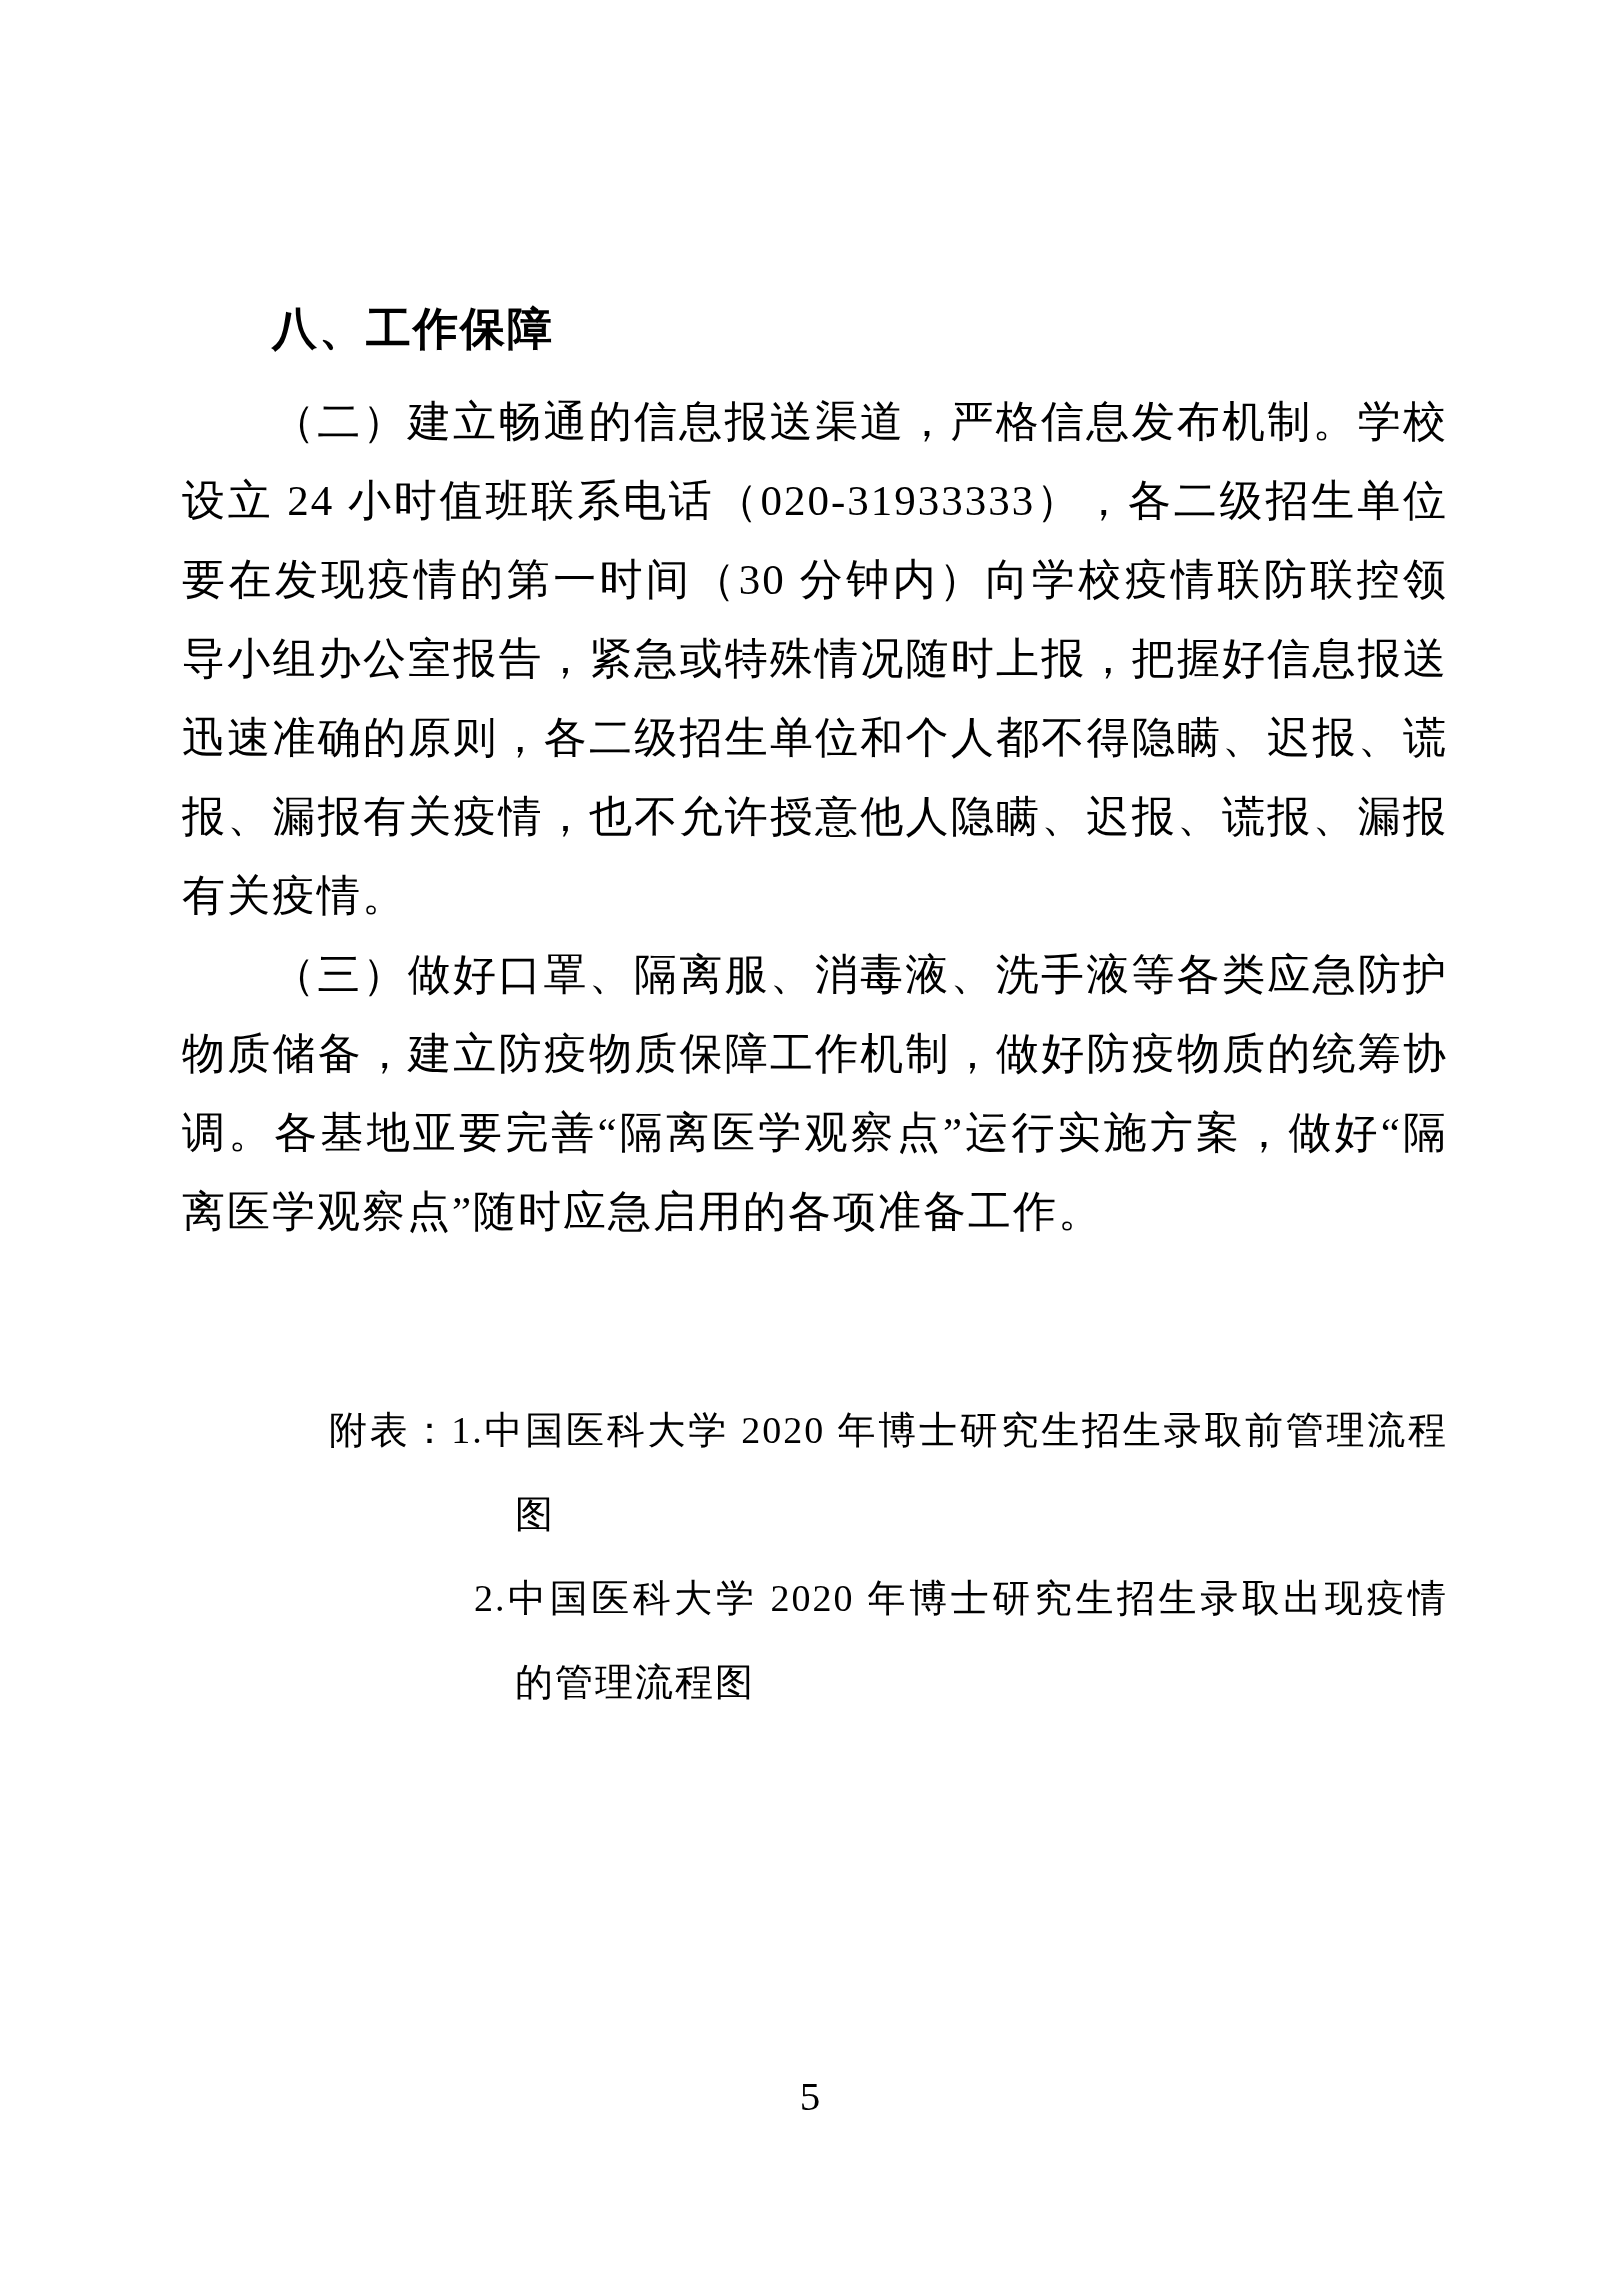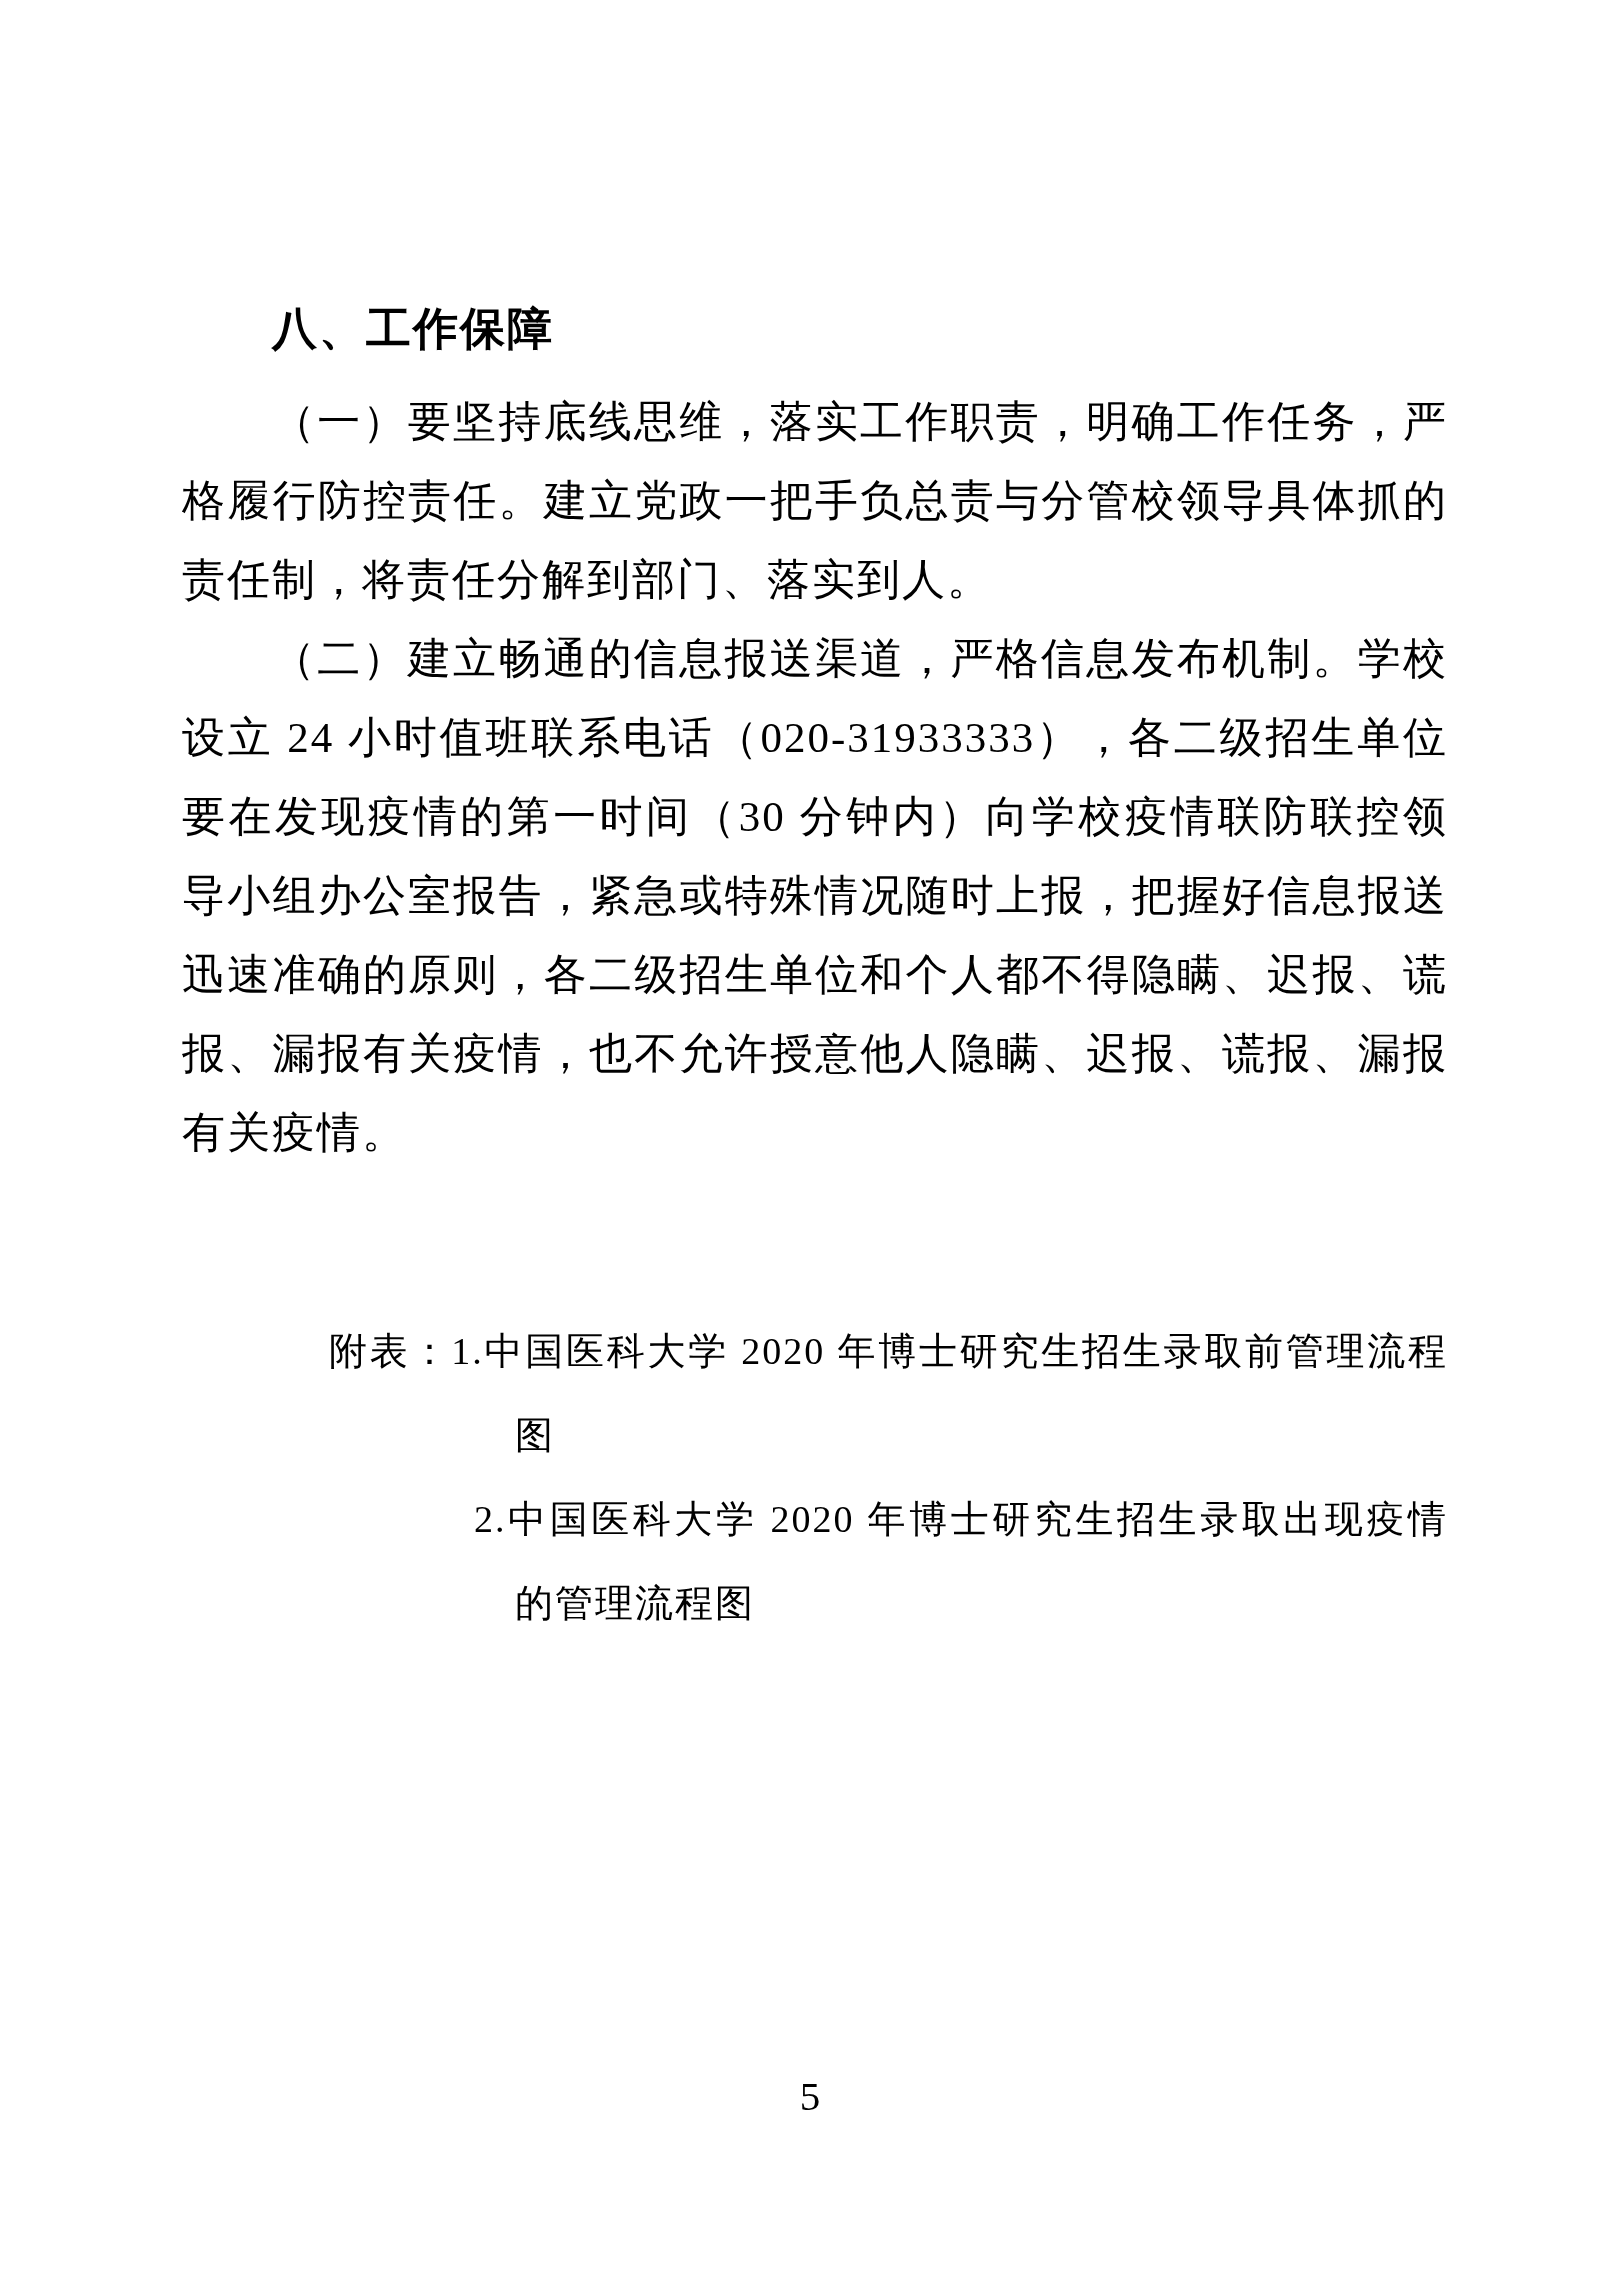--- a/index.html
+++ b/index.html
@@ -63,24 +63,24 @@
     font-size: 41px;
   }
 </style>
 </head>
 <body>
 
 <div class="page">
   <div class="content">
     <h1 class="heading">八、工作保障</h1>
 
-    <p class="para">（一）要坚持底线思维，落实工作职责，明确工作任务，严格履行防控责任。建立党政一把手负总责与分管校领导具体抓的责任制，将责任分解到部门、落实到人。</p>
 
     <p class="para">（二）建立畅通的信息报送渠道，严格信息发布机制。学校设立 24 小时值班联系电话（020-31933333），各二级招生单位要在发现疫情的第一时间（30 分钟内）向学校疫情联防联控领导小组办公室报告，紧急或特殊情况随时上报，把握好信息报送迅速准确的原则，各二级招生单位和个人都不得隐瞒、迟报、谎报、漏报有关疫情，也不允许授意他人隐瞒、迟报、谎报、漏报有关疫情。</p>
 
+    <p class="para">（三）做好口罩、隔离服、消毒液、洗手液等各类应急防护物质储备，建立防疫物质保障工作机制，做好防疫物质的统筹协调。各基地亚要完善“隔离医学观察点”运行实施方案，做好“隔离医学观察点”随时应急启用的各项准备工作。</p>
 
     <div class="appendix">
       <div class="appx-item">
         <span>附表：</span><span>1.中国医科大学 2020 年博士研究生招生录取前管理流程图</span>
       </div>
       <div class="appx-item second">
         <span>2.中国医科大学 2020 年博士研究生招生录取出现疫情的管理流程图</span>
       </div>
     </div>
   </div>

